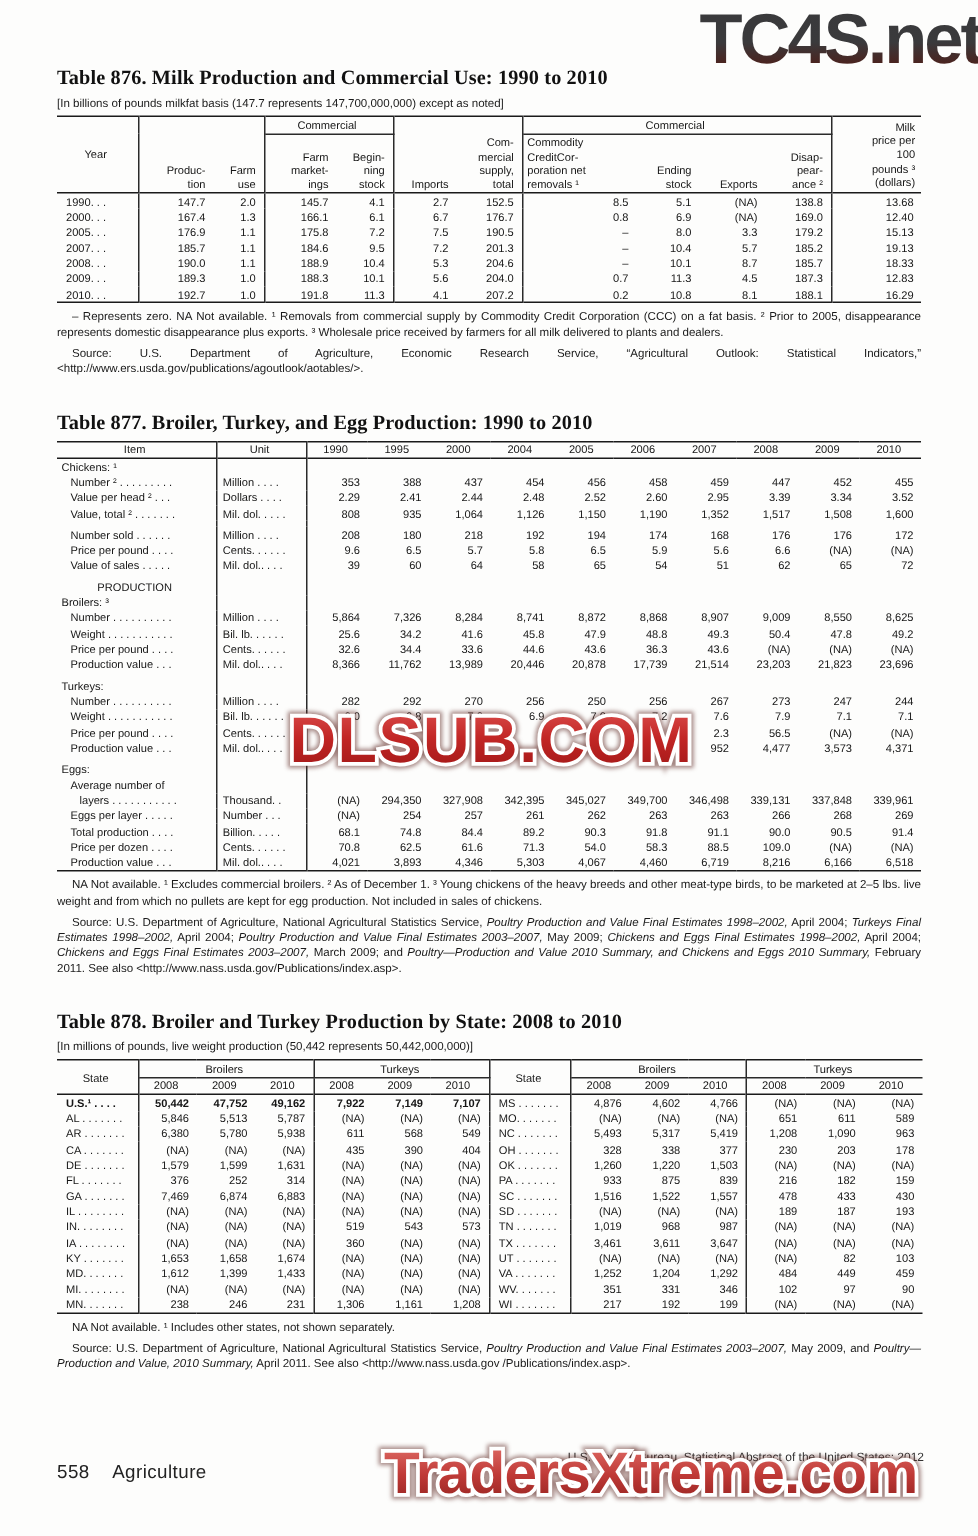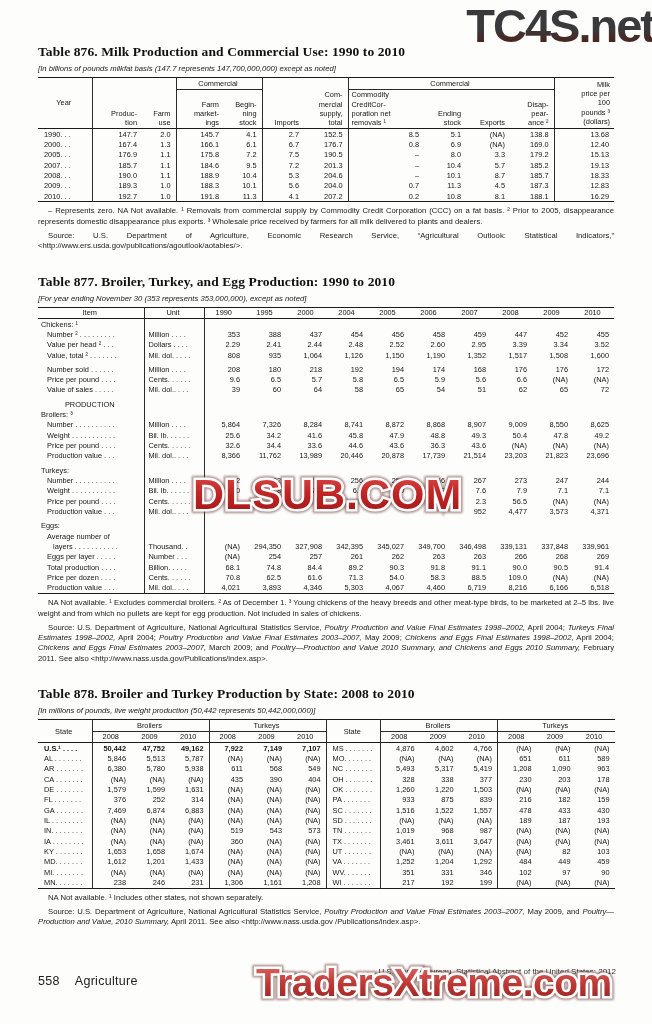--- a/index.html
+++ b/index.html
@@ -2,21 +2,21 @@
 <html><head>
 <meta charset="utf-8">
 <style>
   html,body { margin:0; padding:0; background:#ffffff; }
   .page { position:relative; width:652px; height:1024px; overflow:hidden; background:#fdfdfc;
           font-family:"Liberation Sans", sans-serif; color:#1a1a1a; }
   .content { padding:44px 38px 0 38px; }
 
   h2.tbl-title { font-family:"Liberation Serif", serif; font-size:13.5px; font-weight:700;
                  margin:0 0 4px 0; letter-spacing:0.1px; color:#111; }
-  .bracket { font-size:7.7px; margin:0 0 4px 0;font-style:italic; }
+  .bracket { font-size:7.7px; margin:0 0 4px 0; }
 
   table { border-collapse:collapse; table-layout:fixed; width:576px; font-size:7.4px; color:#161616;
           border-top:1.5px solid #1a1a1a; border-bottom:1.5px solid #1a1a1a; }
   thead { border-bottom:1.2px solid #1a1a1a; }
   th, td { padding:0.5px 4px 0.5px 2px; line-height:1.26; font-weight:400; vertical-align:bottom;
            overflow:hidden; white-space:nowrap; }
   th { white-space:pre-line; font-size:7.4px; }
   .num { text-align:right; padding-right:5px; }
   .bR { border-right:1px solid #2a2a2a; }
   .mid { vertical-align:middle; text-align:center; }
@@ -231,21 +231,20 @@
               <td class="num">16.29</td>
             </tr>
           </tbody>
       </table>
       <p class="fn">– Represents zero. NA Not available. ¹ Removals from commercial supply by Commodity Credit Corporation (CCC) on a fat basis. ² Prior to 2005, disappearance represents domestic disappearance plus exports. ³ Wholesale price received by farmers for all milk delivered to plants and dealers.</p>
       <p class="fn">Source: U.S. Department of Agriculture, Economic Research Service, “Agricultural Outlook: Statistical Indicators,” &lt;http://www.ers.usda.gov/publications/agoutlook/aotables/&gt;.</p>
     </section>
 
     <section class="sec">
       <h2 class="tbl-title">Table 877. Broiler, Turkey, and Egg Production: 1990 to 2010</h2>
-      <p class="bracket">[For year ending November 30 (353 represents 353,000,000), except as noted]</p>
       <table>
         <colgroup>
           <col style="width:106px">
             <col style="width:60px">
           <col style="width:41px">
             <col style="width:41px">
             <col style="width:41px">
             <col style="width:41px">
             <col style="width:41px">
           <col style="width:41px">
@@ -718,21 +717,21 @@
                 <td class="num">1,653</td>
                 <td class="num">1,658</td>
                 <td class="num bR">1,674</td>
                 <td class="num">(NA)</td>
                 <td class="num">(NA)</td>
                 <td class="num bR">(NA)</td>
               </tr>
               <tr>
                 <td class="st bR">MD. . . . . . .</td>
                 <td class="num">1,612</td>
-                <td class="num">1,201</td>
+                <td class="num">1,399</td>
                 <td class="num bR">1,433</td>
                 <td class="num">(NA)</td>
                 <td class="num">(NA)</td>
                 <td class="num bR">(NA)</td>
               </tr>
               <tr>
                 <td class="st bR">MI. . . . . . . .</td>
                 <td class="num">(NA)</td>
                 <td class="num">(NA)</td>
                 <td class="num bR">(NA)</td>

